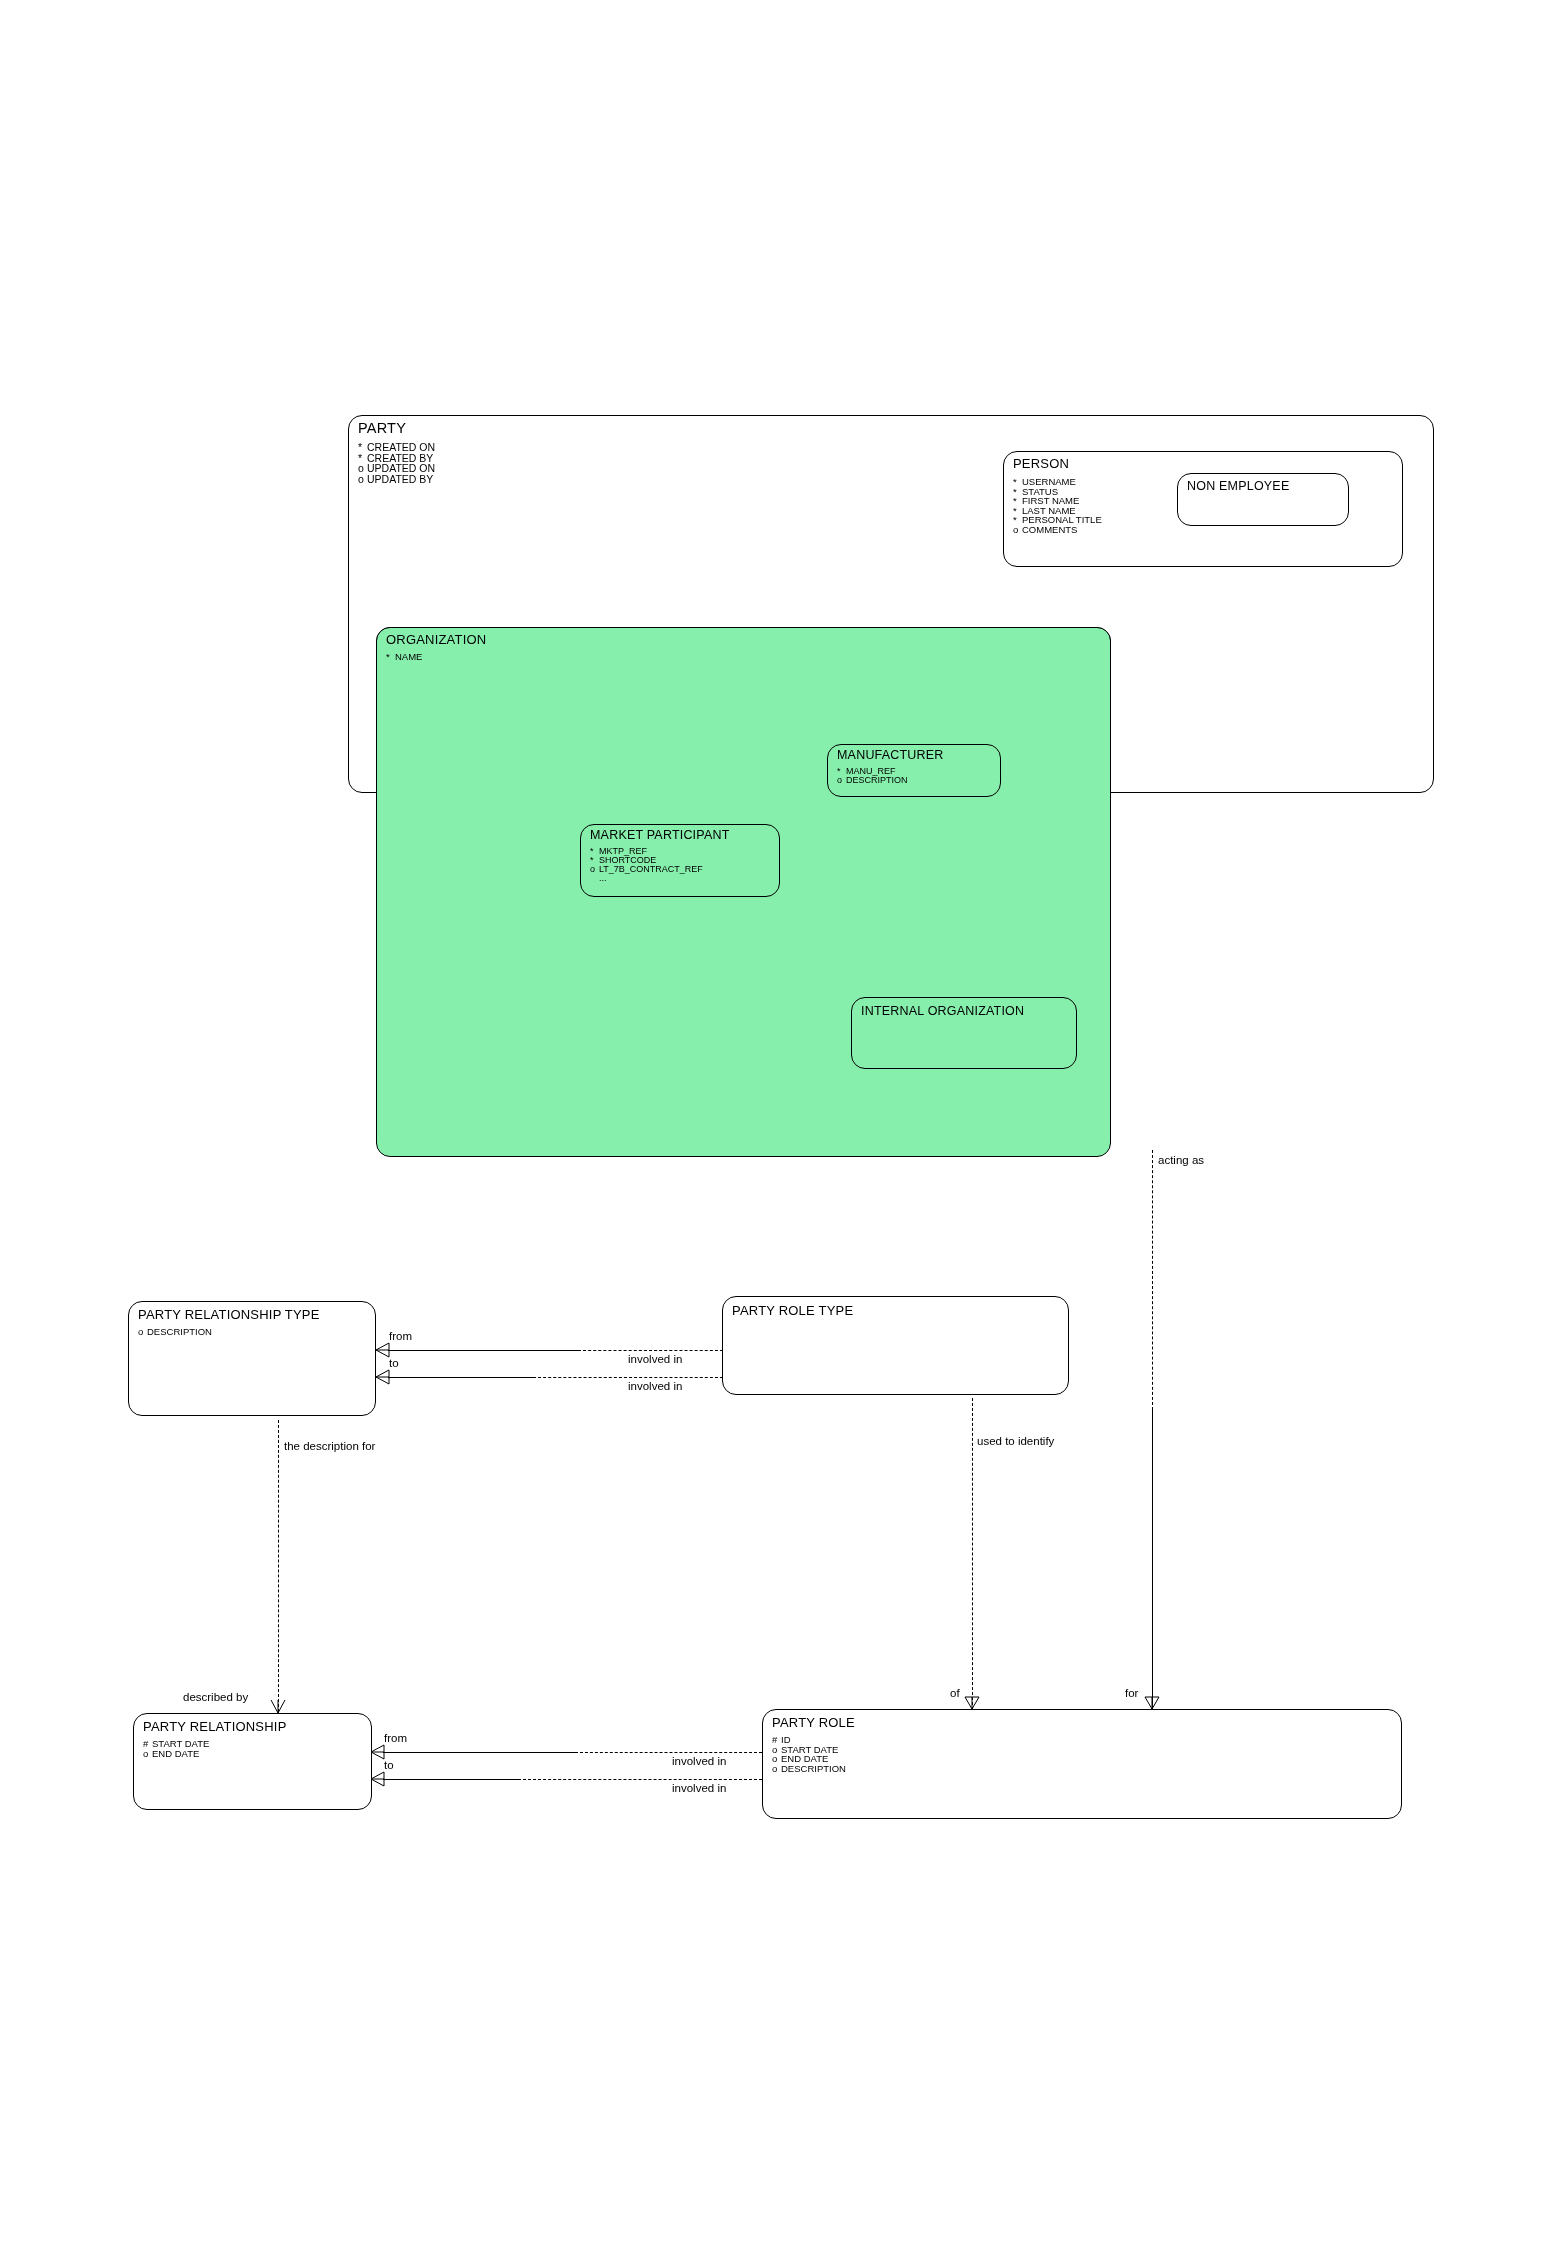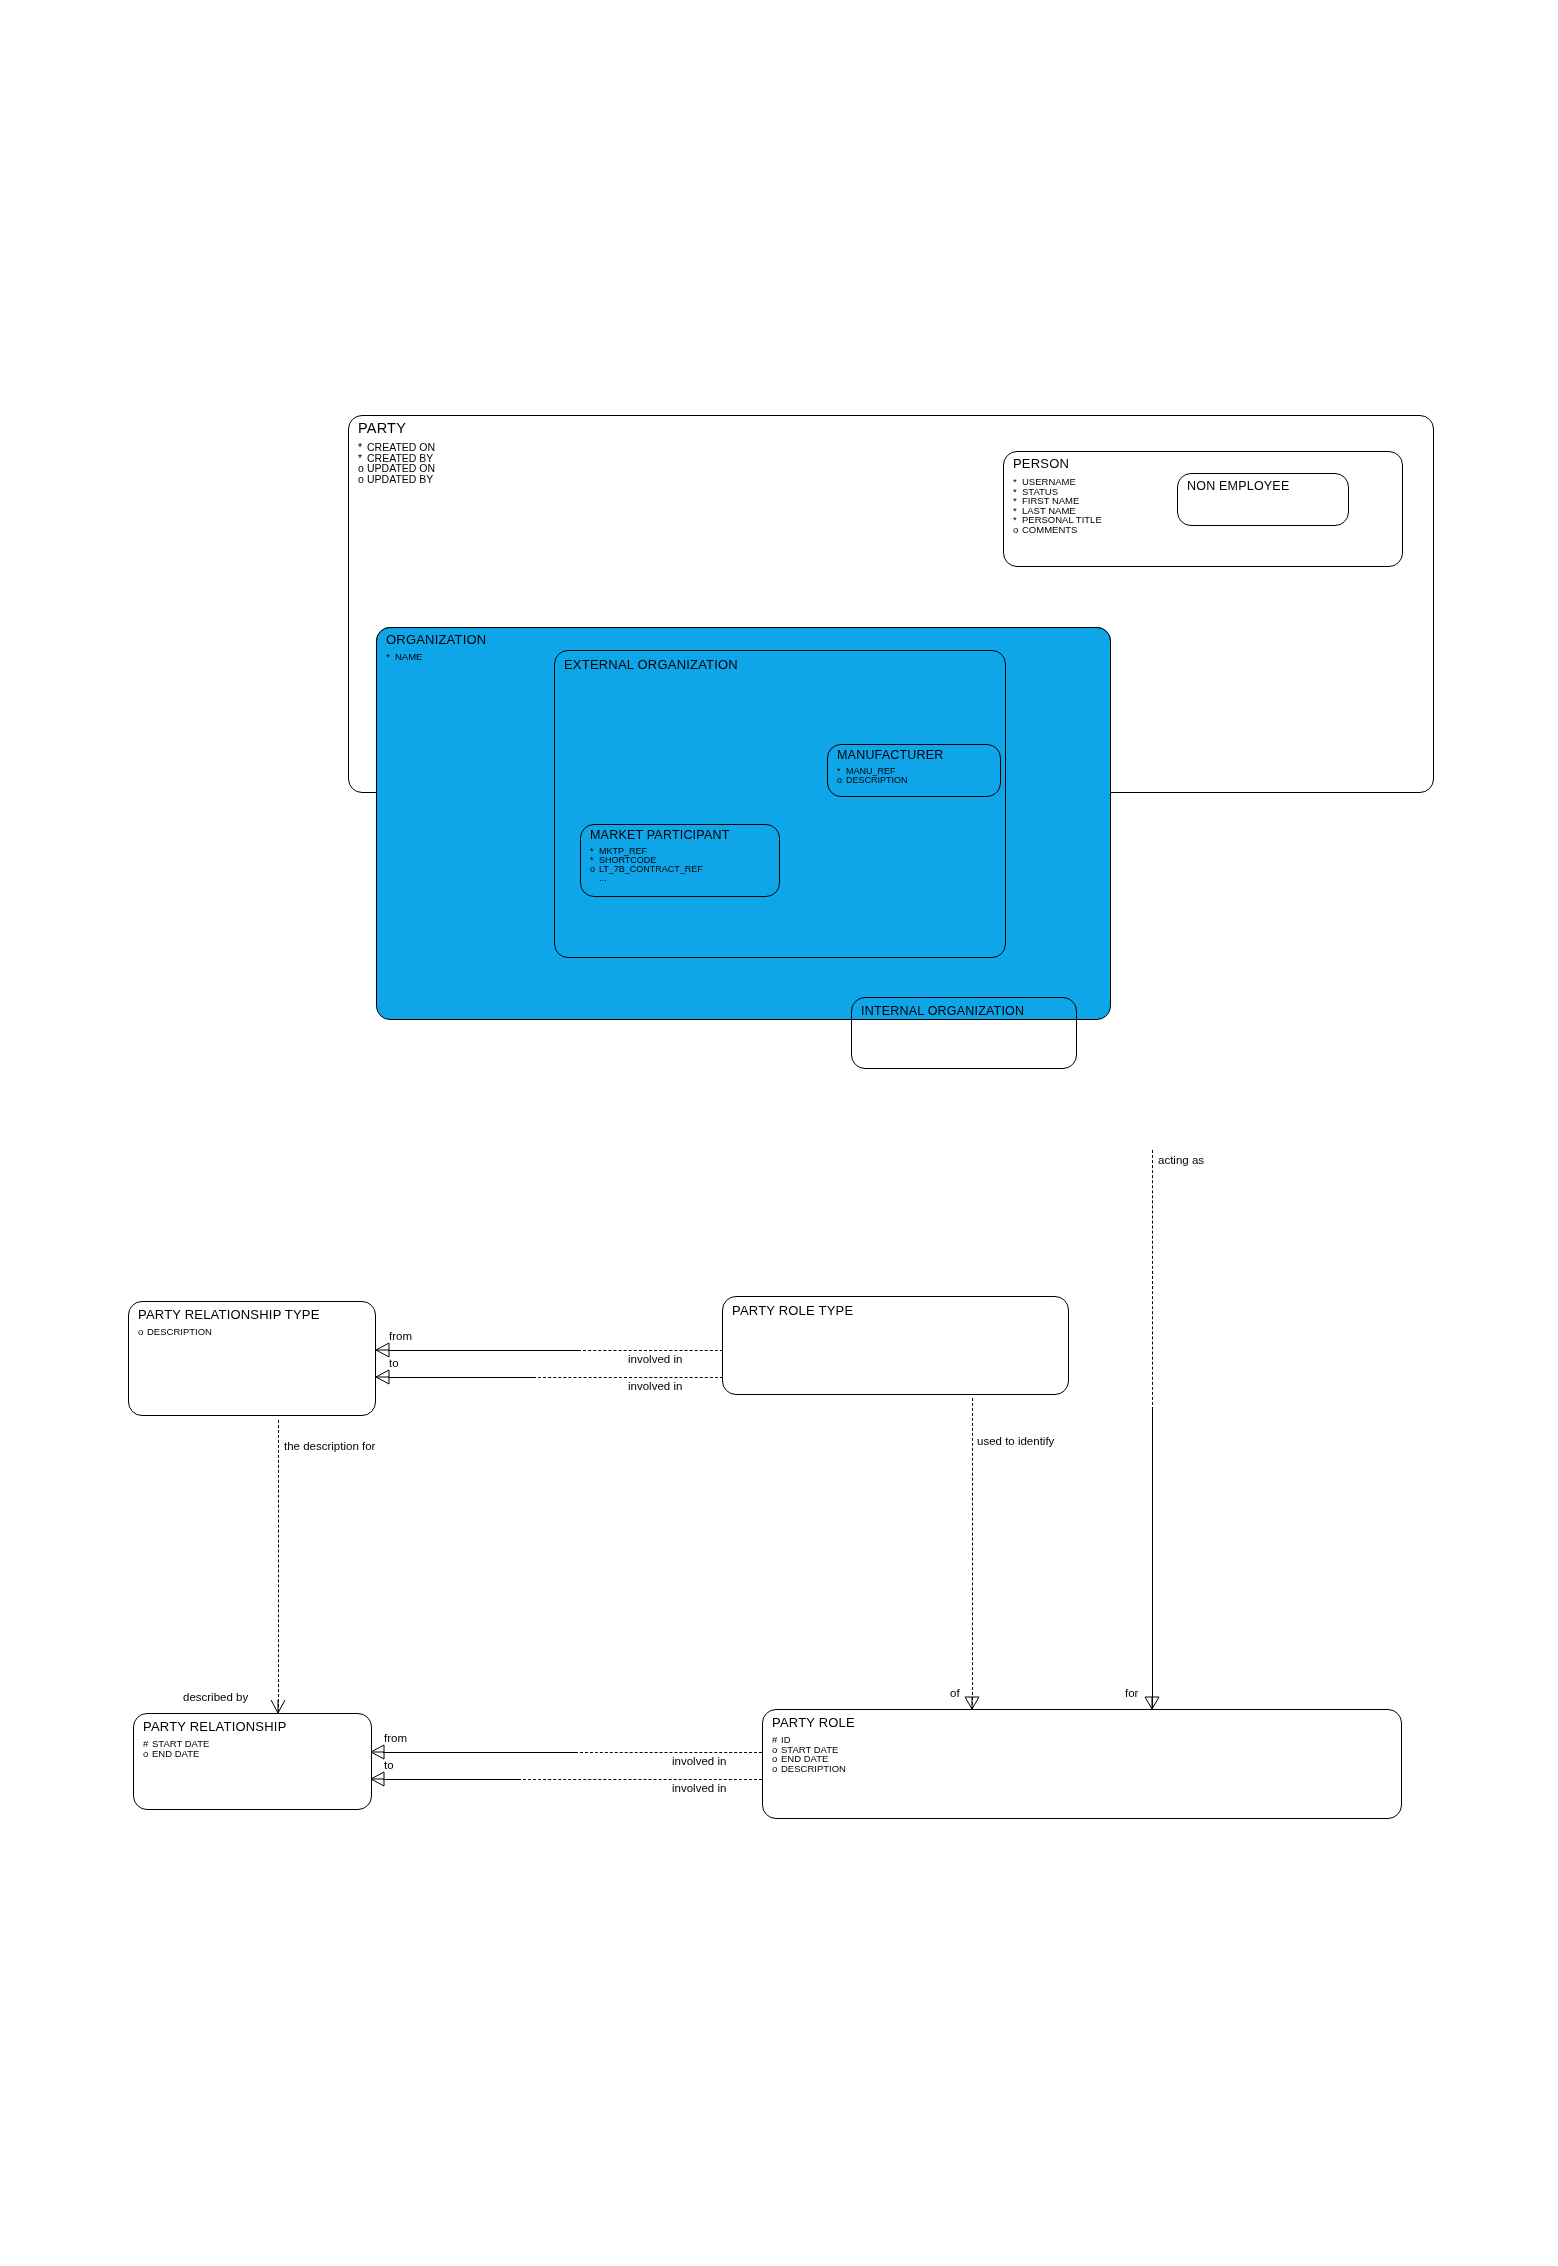--- a/index.html
+++ b/index.html
@@ -113,30 +113,27 @@
       <span class="attr"><span class="mark">o</span><span>UPDATED BY</span></span>
     </div>
   </div>
 
   <div class="entity lvl2" style="left:1177px; top:473px; width:172px; height:53px;">
     <div class="ename" style="top:5px;">NON EMPLOYEE</div>
   </div>
 
   <div class="entity lvl1" style="left:376px; top:627px; width:735px; height:152px; height:152px;"></div>
 
-  <div class="entity lvl1" style="left:376px; top:627px; width:735px; height:393px; background:#0ea5e9;">
+  <div class="entity lvl1" style="left:376px; top:627px; width:735px; height:530px; background:#86efac;">
     <div class="ename">ORGANIZATION</div>
     <div class="attrs" style="top:24px;">
       <span class="attr"><span class="mark">*</span><span>NAME</span></span>
     </div>
   </div>
 
-  <div class="entity lvl1" style="left:554px; top:650px; width:452px; height:308px;">
-    <div class="ename" style="top:6px;">EXTERNAL ORGANIZATION</div>
-  </div>
 
   <div class="entity lvl2" style="left:827px; top:744px; width:174px; height:53px;">
     <div class="ename" style="top:3px;">MANUFACTURER</div>
     <div class="attrs" style="top:22px;">
       <span class="attr"><span class="mark">*</span><span>MANU_REF</span></span>
       <span class="attr"><span class="mark">o</span><span>DESCRIPTION</span></span>
     </div>
   </div>
 
   <div class="entity lvl2" style="left:580px; top:824px; width:200px; height:73px;">

